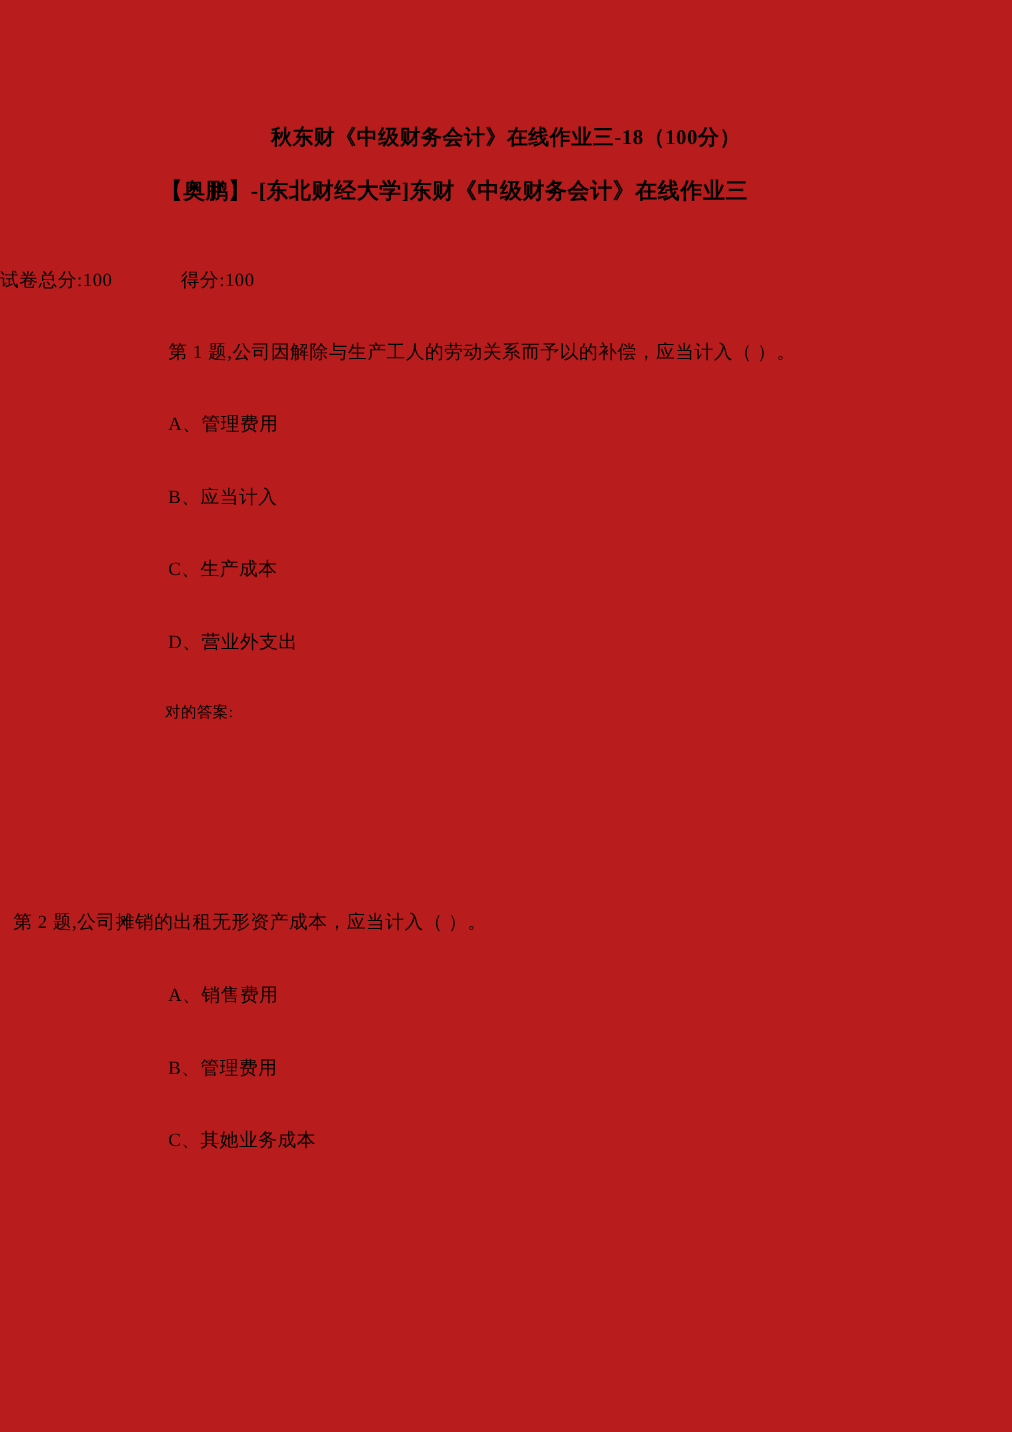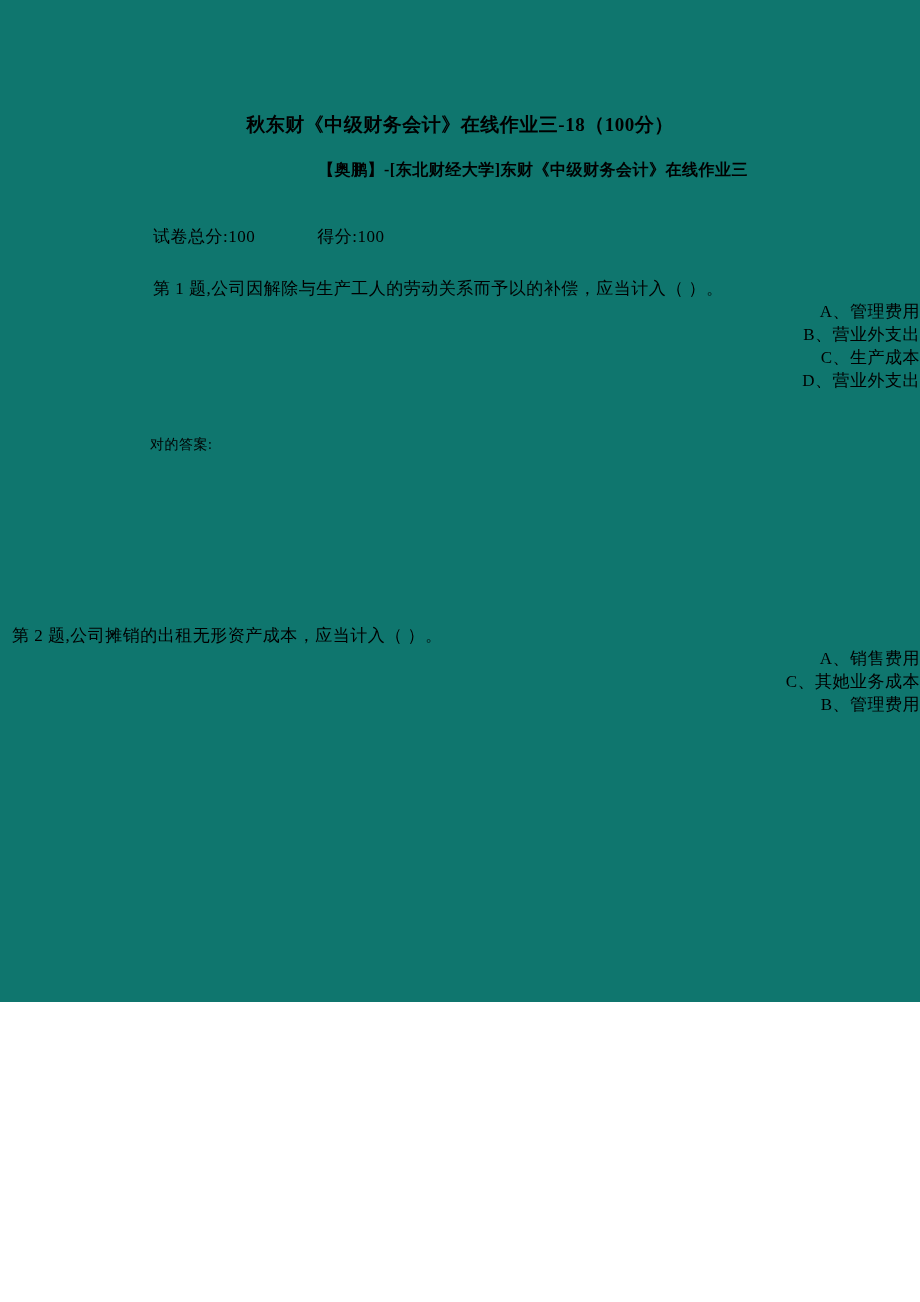--- a/index.html
+++ b/index.html
@@ -2,70 +2,68 @@
 <html><head>
 <meta charset="utf-8">
 <style>
   html, body {
     margin: 0;
     padding: 0;
     background: #ffffff;
   }
   .page {
     width: 920px;
-    height: 1002px;
+    height: 1302px;
     position: relative;
-    background: #0f766e;
+    background: #b91c1c;
     font-family: "Liberation Serif", "DejaVu Serif", serif;
     color: #000000;
     overflow: hidden;
   }
   .doc {
     position: absolute;
     left: 0;
     top: 0;
     width: 920px;
   }
   .title {
     text-align: center;
     font-size: 19px;
     font-weight: bold;
     margin-top: 112px;
     letter-spacing: 0.5px;
   }
   .subtitle {
-    font-size: 16px;
+    font-size: 20px;
     font-weight: bold;
     margin-top: 22px;
     padding-left: 146px;
     letter-spacing: 0.5px;
-    text-align: center;
   }
   .scoreline {
     font-size: 17px;
-    margin-top: 44px;
-    padding-left: 153px;
+    margin-top: 56px;
     letter-spacing: 0.5px;
     font-family: Liberation Serif, serif;
   }
   .scoreline .gap {
     display: inline-block;
     width: 62px;
   }
   .question {
     font-size: 17px;
-    margin-top: 29px;
+    margin-top: 42px;
     padding-left: 153px;
     letter-spacing: 0.5px;
   }
   .option {
     font-size: 17px;
+    margin-top: 43px;
     padding-left: 153px;
     letter-spacing: 0.5px;
-    text-align: right;
   }
   .answer {
     font-size: 14px;
     margin-top: 44px;
     padding-left: 150px;
     letter-spacing: 0.5px;
   }
   .q2-block {
     margin-top: 170px;
   }
@@ -84,28 +82,28 @@
 
     <div class="subtitle">【奥鹏】-[东北财经大学]东财《中级财务会计》在线作业三</div>
 
     <div class="scoreline">
       <span>试卷总分:100</span><span class="gap"></span><span>得分:100</span>
     </div>
 
     <div class="question">第 1 题,公司因解除与生产工人的劳动关系而予以的补偿，应当计入（        ）。</div>
 
     <div class="option">A、管理费用</div>
-    <div class="option">B、营业外支出</div>
+    <div class="option">B、应当计入</div>
     <div class="option">C、生产成本</div>
     <div class="option">D、营业外支出</div>
 
     <div class="answer">对的答案:</div>
 
     <div class="q2-block">
       <div class="question">第 2 题,公司摊销的出租无形资产成本，应当计入（         ）。</div>
 
       <div class="option">A、销售费用</div>
+      <div class="option">B、管理费用</div>
       <div class="option">C、其她业务成本</div>
-      <div class="option">B、管理费用</div>
     </div>
 
   </div>
 </div>
 
 </body></html>

